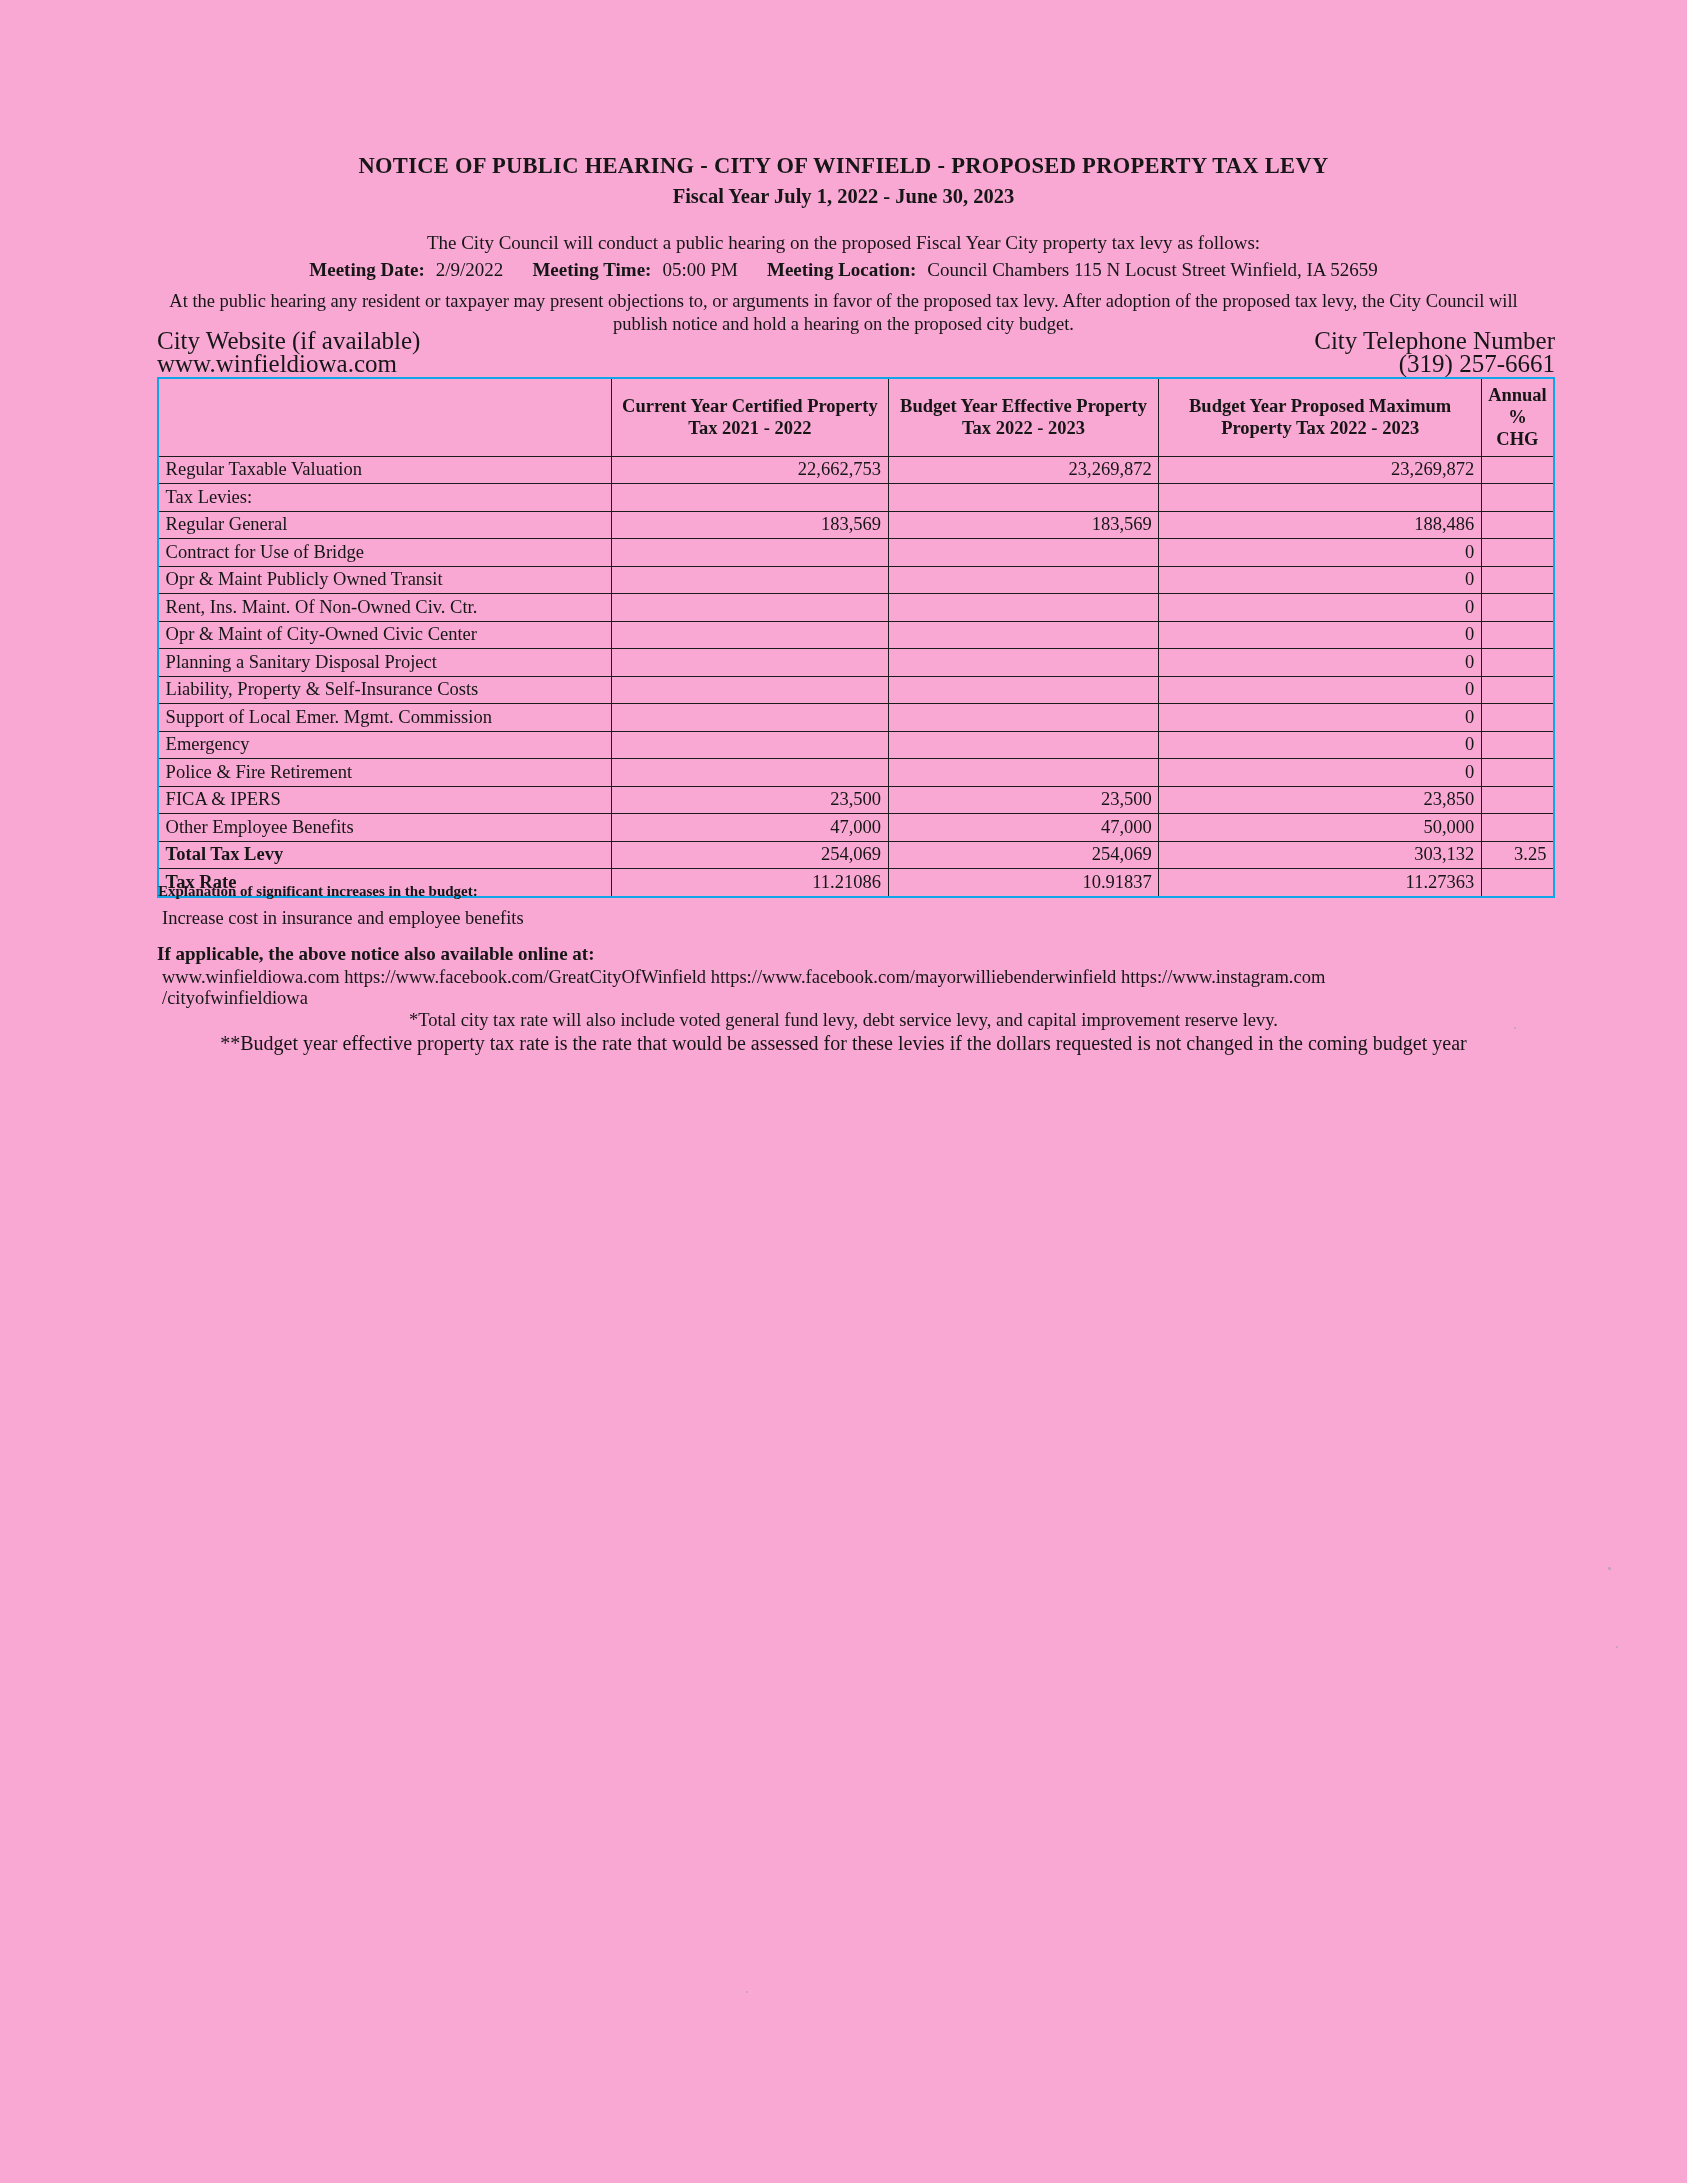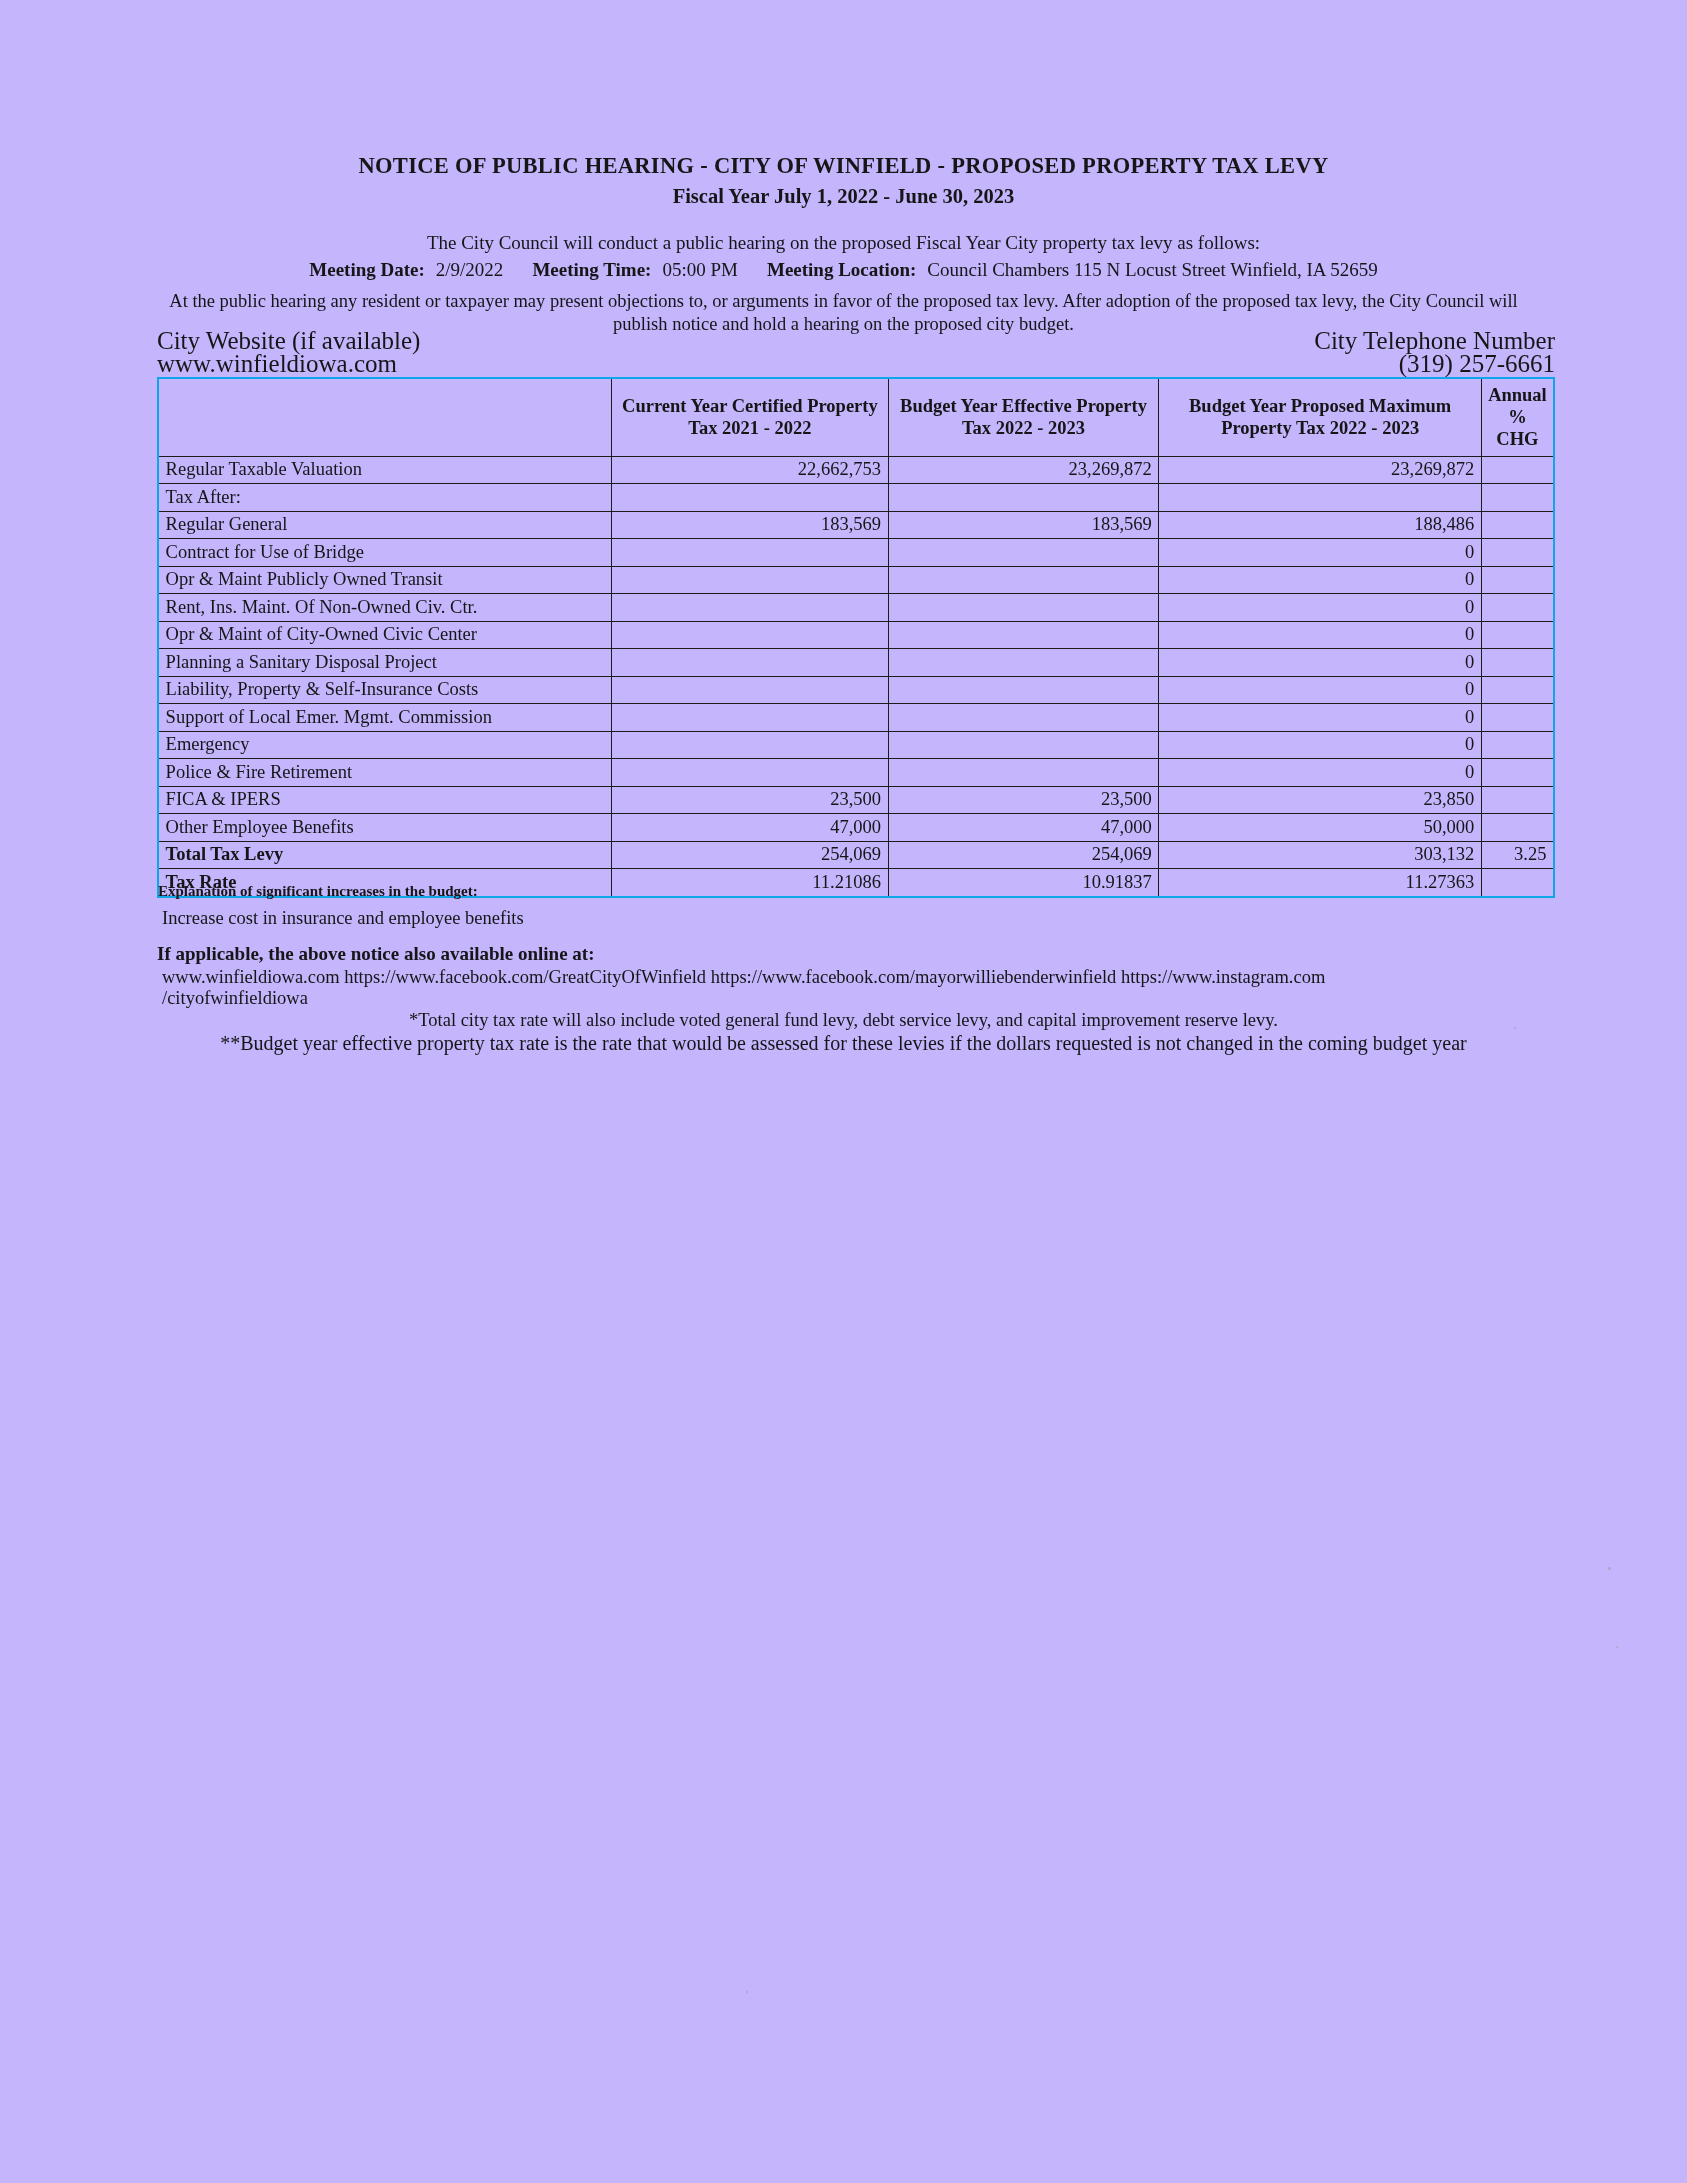--- a/index.html
+++ b/index.html
@@ -1,19 +1,19 @@
 <!DOCTYPE html>
 <html style="font-size:10.6px"><head>
 <meta charset="utf-8">
 <style>
   html,body{margin:0;padding:0;background:#e8e8e8;}
   .page{
     position:relative;
     width:1687px;height:2183px;
-    background:#c4b5fd;
+    background:#f9a8d4;
     font-family:"Liberation Serif","DejaVu Serif",serif;
     color:#161616;
     overflow:hidden;
   }
   .abs{position:absolute;}
   .b{font-weight:bold;}
 
   .doc-title{top:153px;left:0;width:1687px;font-size:22.5px;font-weight:bold;text-align:center;letter-spacing:0.3px;}
   .doc-subtitle{top:185px;left:0;width:1687px;font-size:20.5px;font-weight:bold;text-align:center;font-family:Liberation Serif, serif;}
   .intro-line{top:232px;left:0;width:1687px;font-size:19px;text-align:center;}
@@ -117,21 +117,21 @@
     </thead>
     <tbody>
         <tr>
           <td class="lbl">Regular Taxable Valuation</td>
           <td class="num">22,662,753</td>
           <td class="num">23,269,872</td>
           <td class="num">23,269,872</td>
           <td class="num"></td>
         </tr>
         <tr>
-          <td class="lbl">Tax After:</td>
+          <td class="lbl">Tax Levies:</td>
           <td class="num"></td>
           <td class="num"></td>
           <td class="num"></td>
           <td class="num"></td>
         </tr>
         <tr>
           <td class="lbl">Regular General</td>
           <td class="num">183,569</td>
           <td class="num">183,569</td>
           <td class="num">188,486</td>

